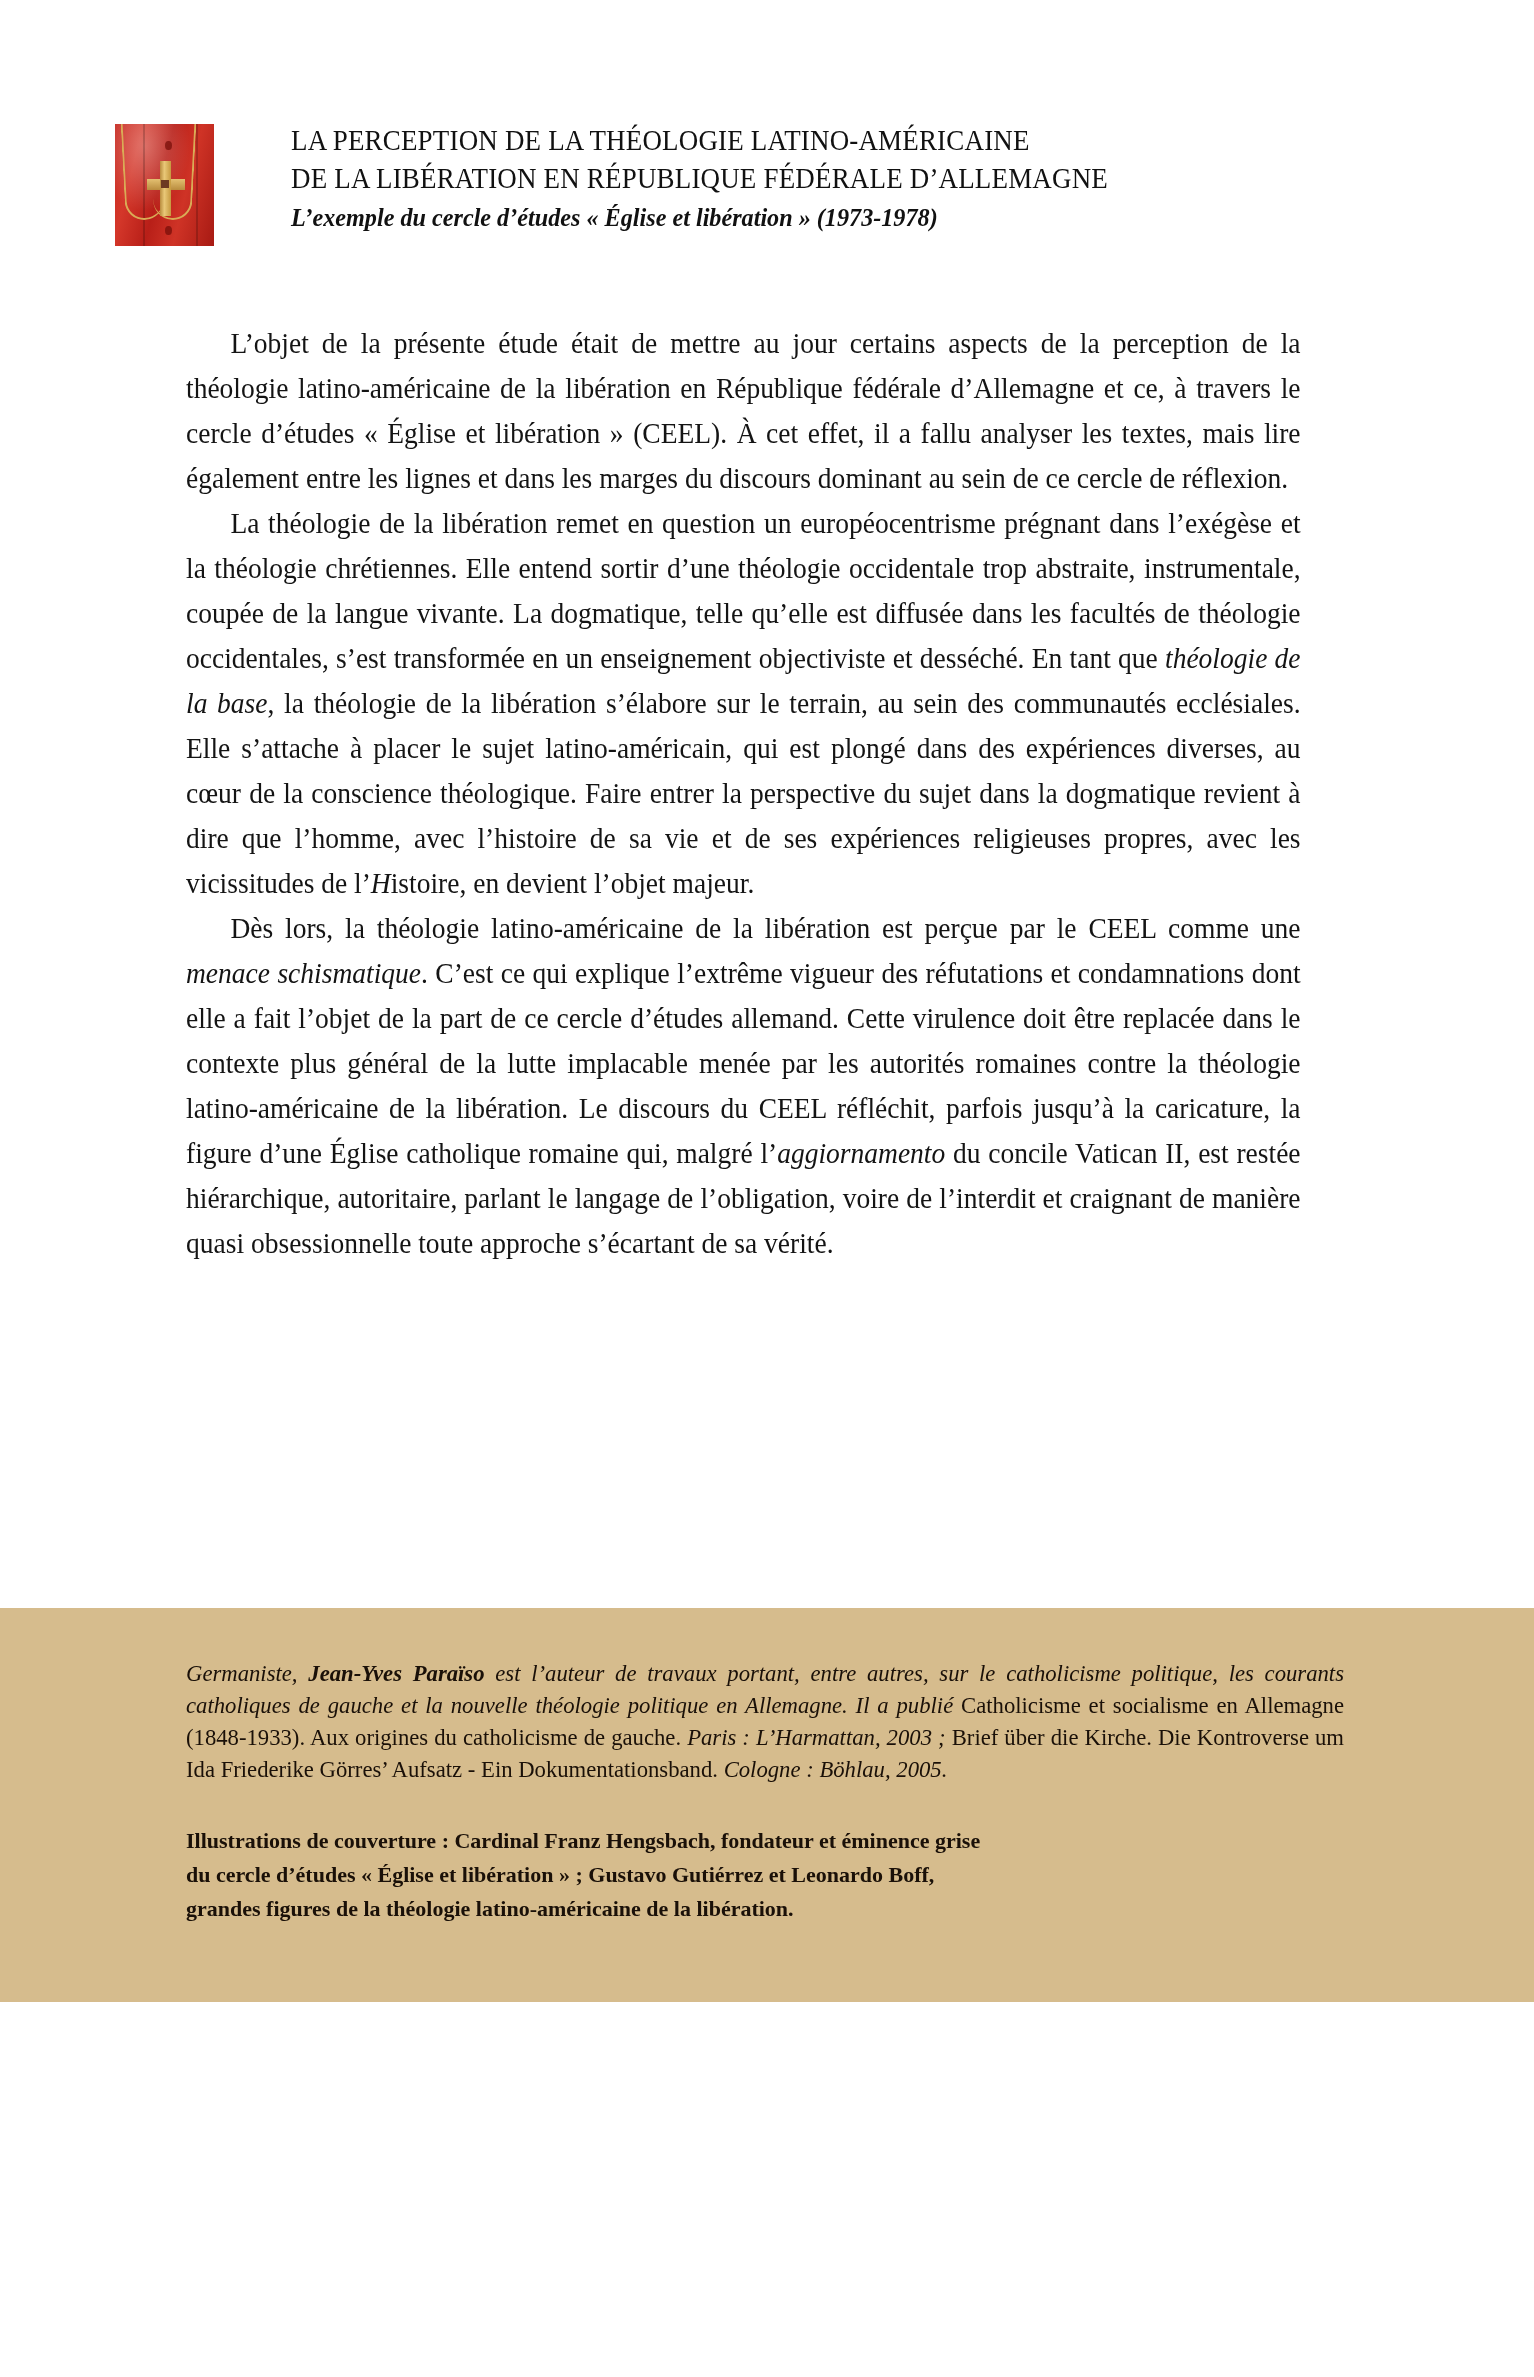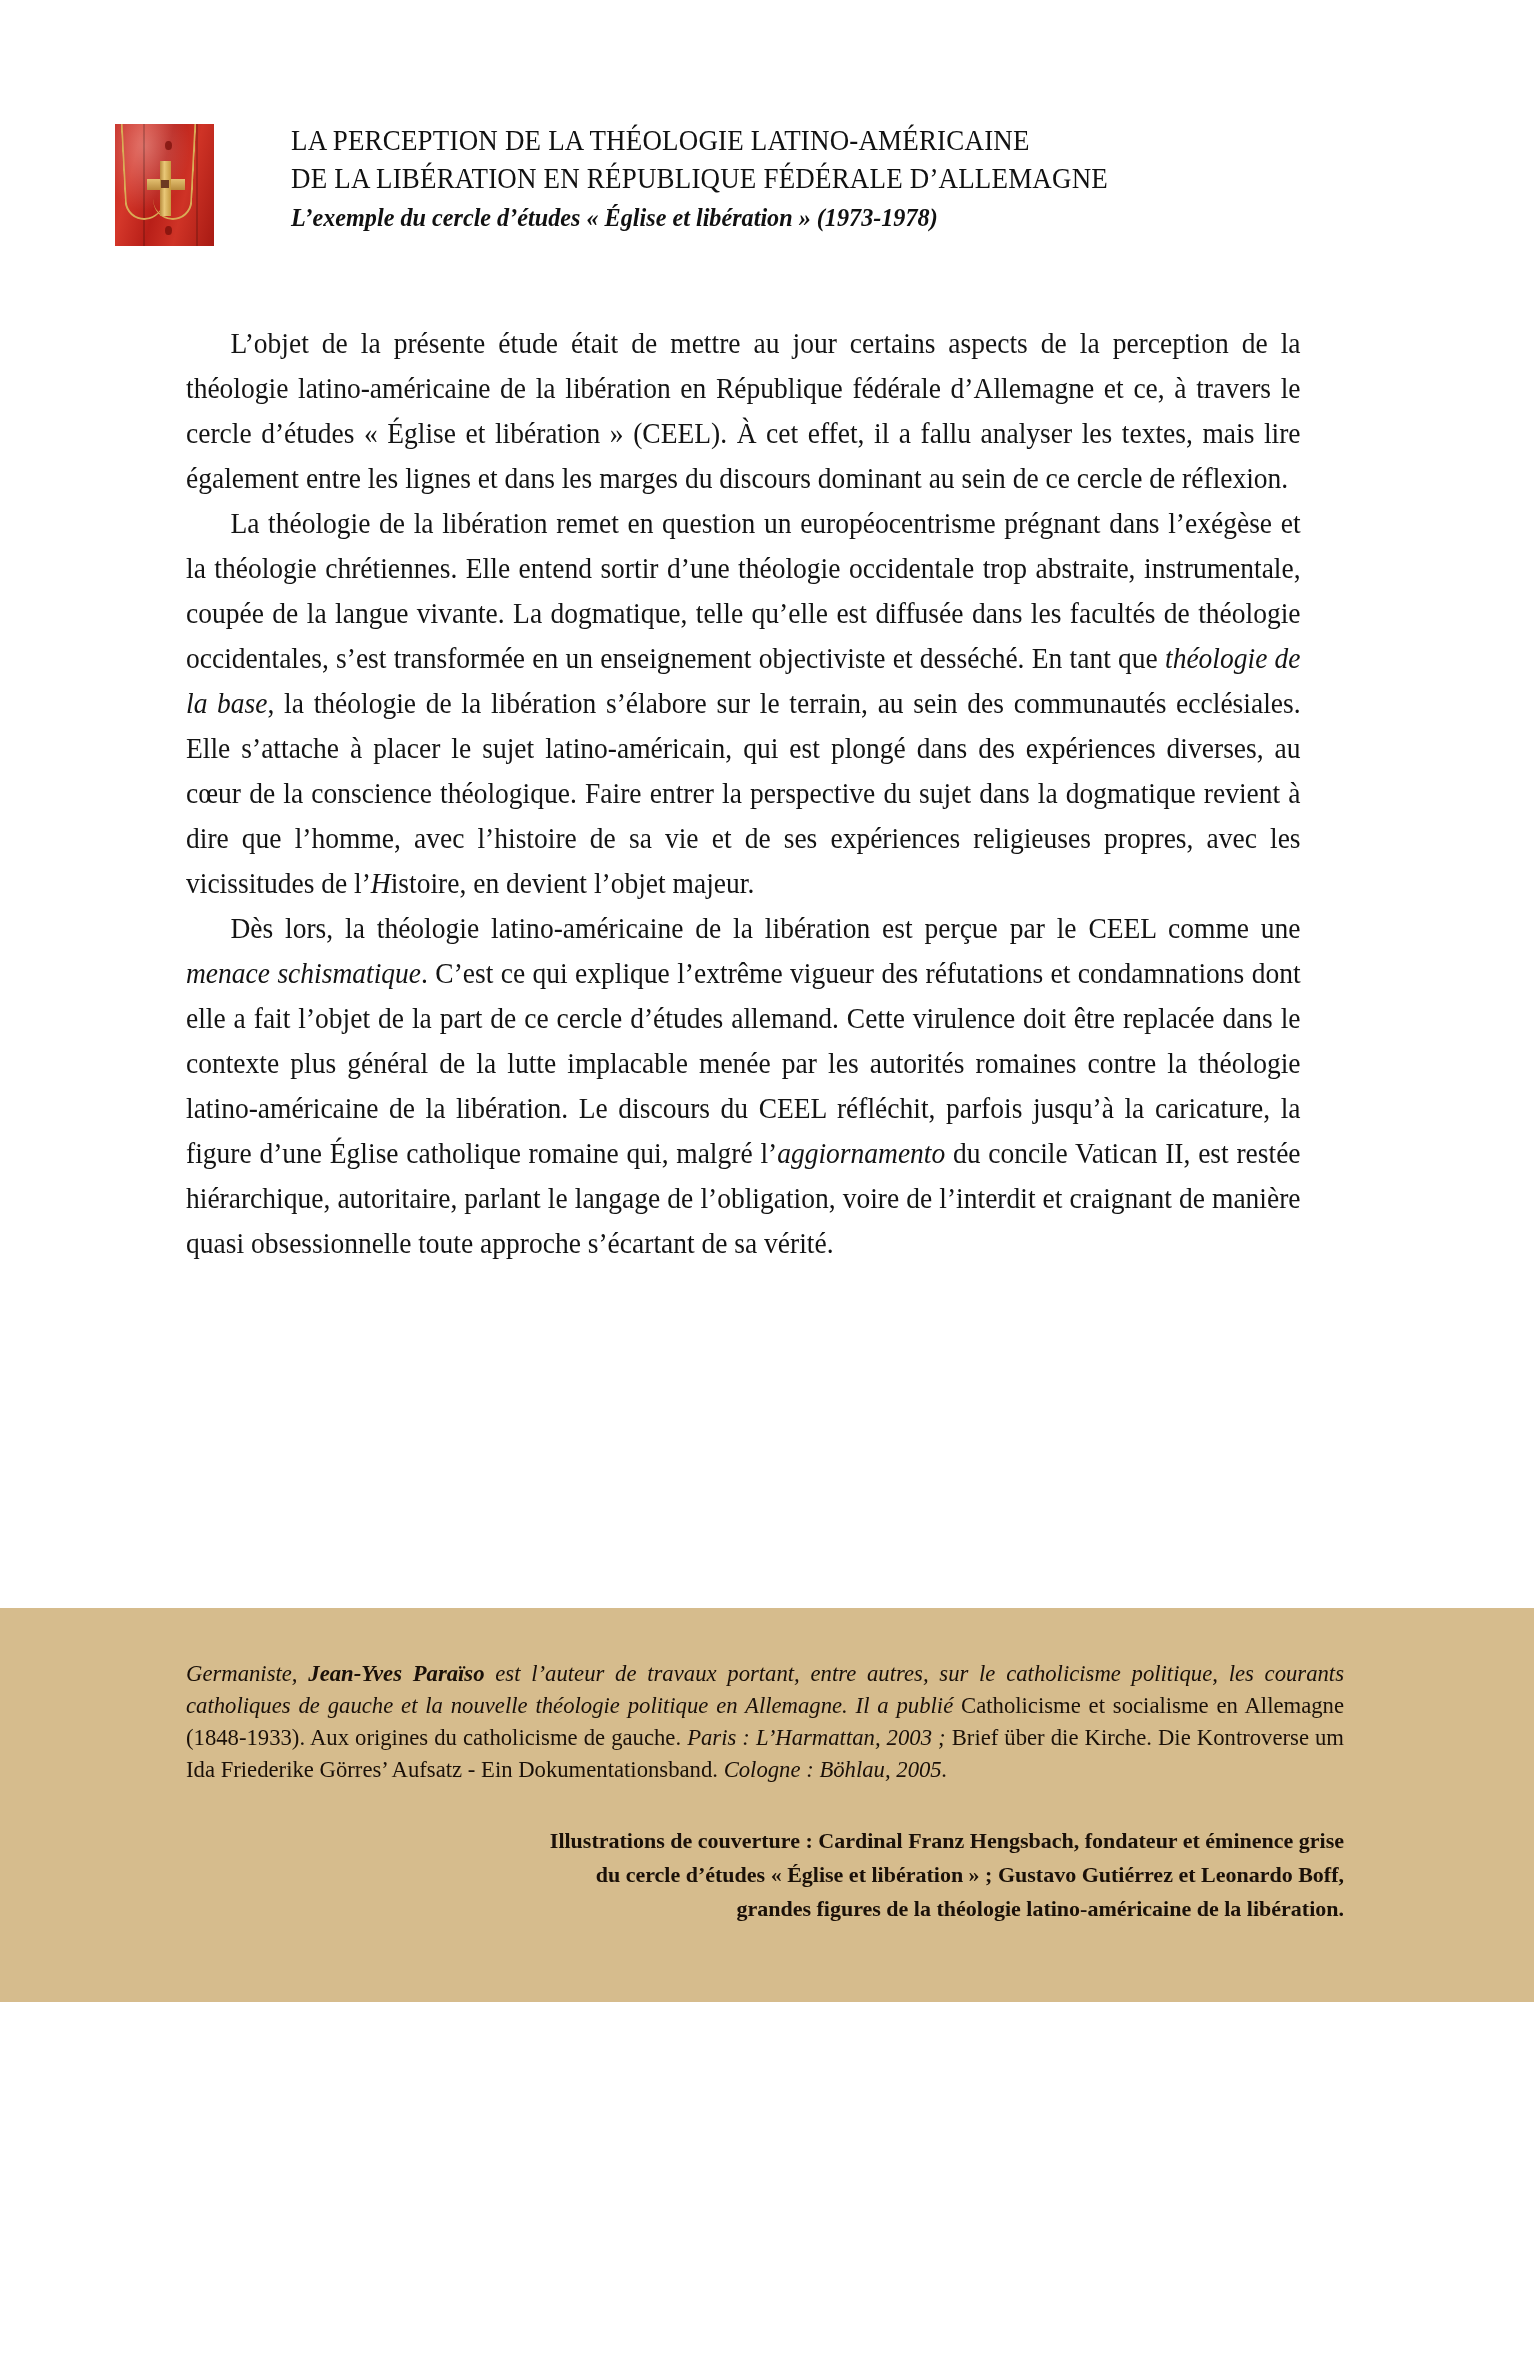--- a/index.html
+++ b/index.html
@@ -174,21 +174,21 @@
   #credits {
     position: absolute;
     left: 186px;
     top: 216px;
     width: 1158px;
     font-family: "Liberation Serif", "DejaVu Serif", serif;
     font-size: 22px;
     line-height: 34px;
     color: #1a1008;
   }
-  #credits .strong-line { font-weight: bold; text-align: right; }
+  #credits .strong-line { font-weight: bold; }
 
   
   #price {
     position: absolute;
     left: 186px;
     top: 2188px;
     font-family: "Liberation Sans", "DejaVu Sans", sans-serif;
     font-size: 25px;
     line-height: 44px;
     color: #111;

